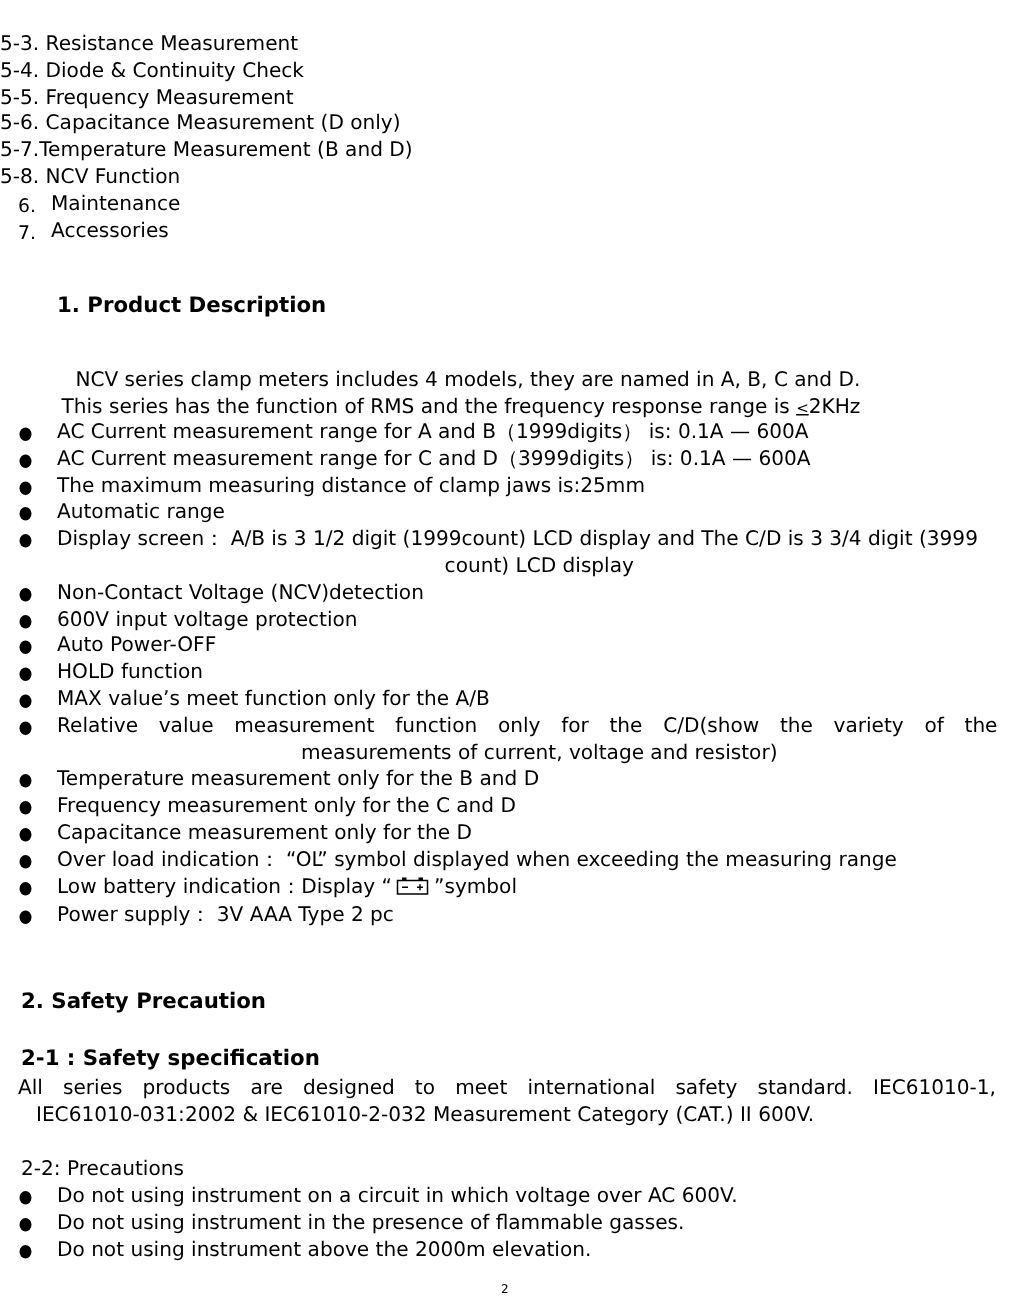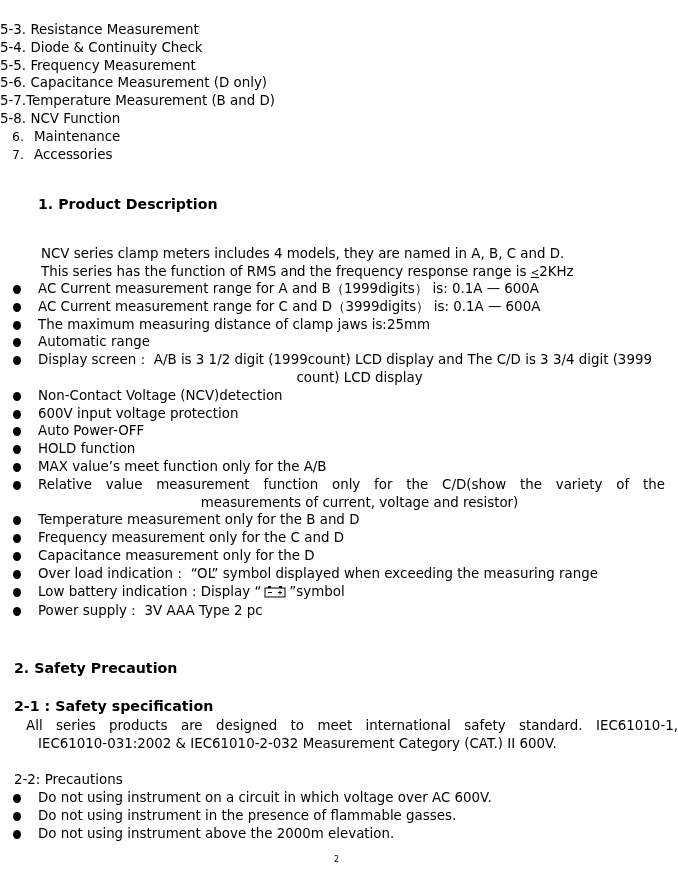--- a/index.html
+++ b/index.html
@@ -50,20 +50,21 @@
       font-weight: bold;
       font-size: 14.2px;
       white-space: nowrap;
       margin-left: 24px;
     }
     .intro {
       position: absolute;
       left: 41px;
       top: 245px;
       white-space: nowrap;
+      text-align: right;
     }
     .bullets {
       position: absolute;
       left: 0;
       width: 678px;
       margin: 0;
       padding: 0;
       list-style: none;
     }
     .bullet {
@@ -95,21 +96,21 @@
     }
     .h2 {
       position: absolute;
       left: 14px;
       font-weight: bold;
       font-size: 14.2px;
       white-space: nowrap;
     }
     .para {
       position: absolute;
-      left: 26px;
+      left: 12px;
       width: 652px;
     }
     .para-line1 {
       text-align: justify;
       text-align-last: justify;
       white-space: normal;
     }
     .para-line2 {
       white-space: nowrap;
       margin-left: 12px;

